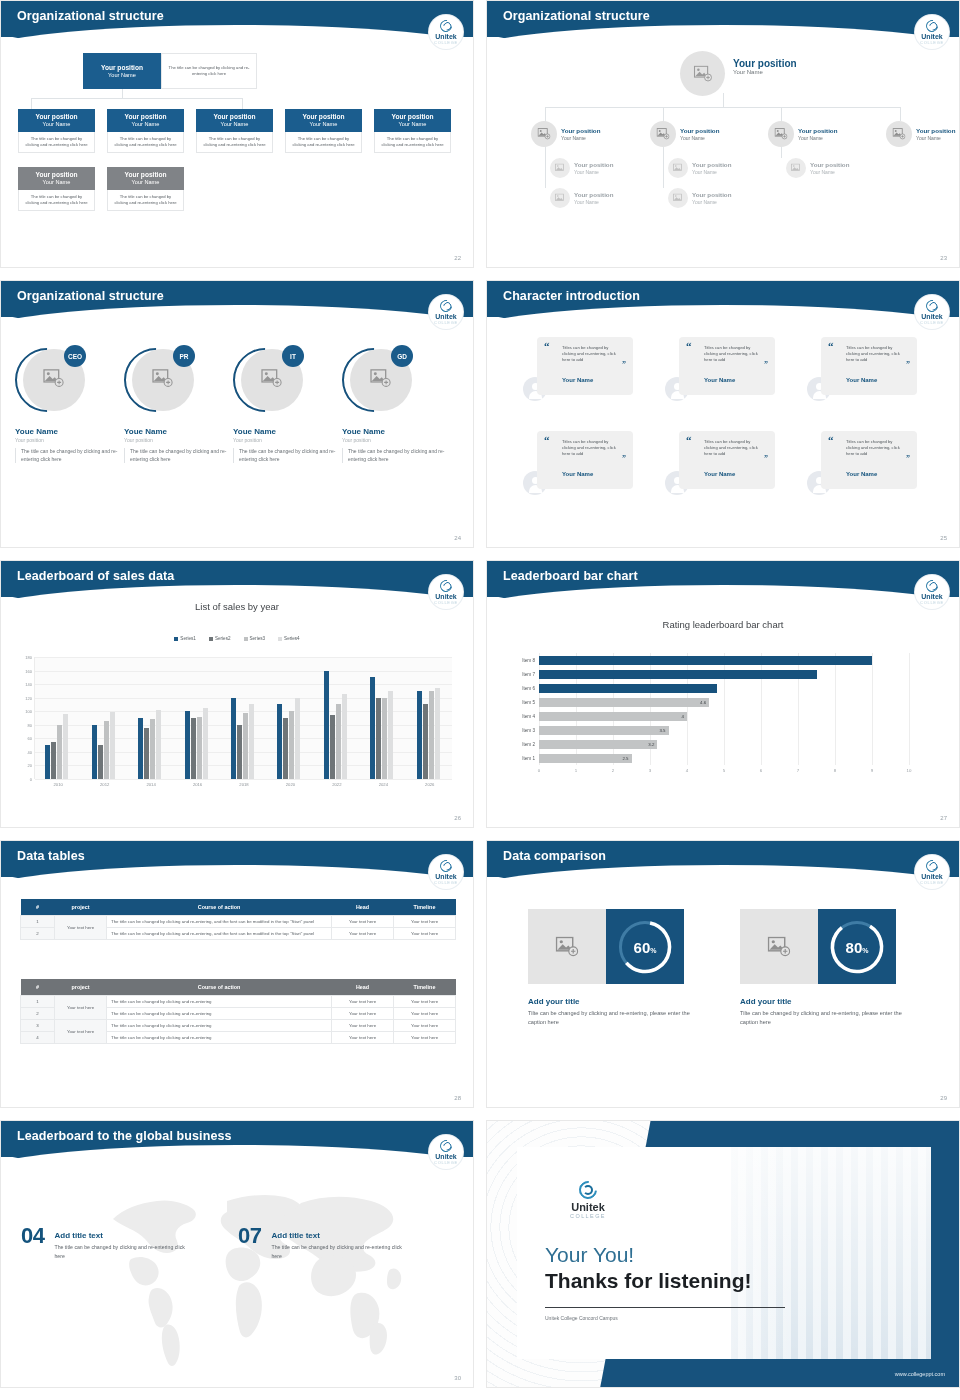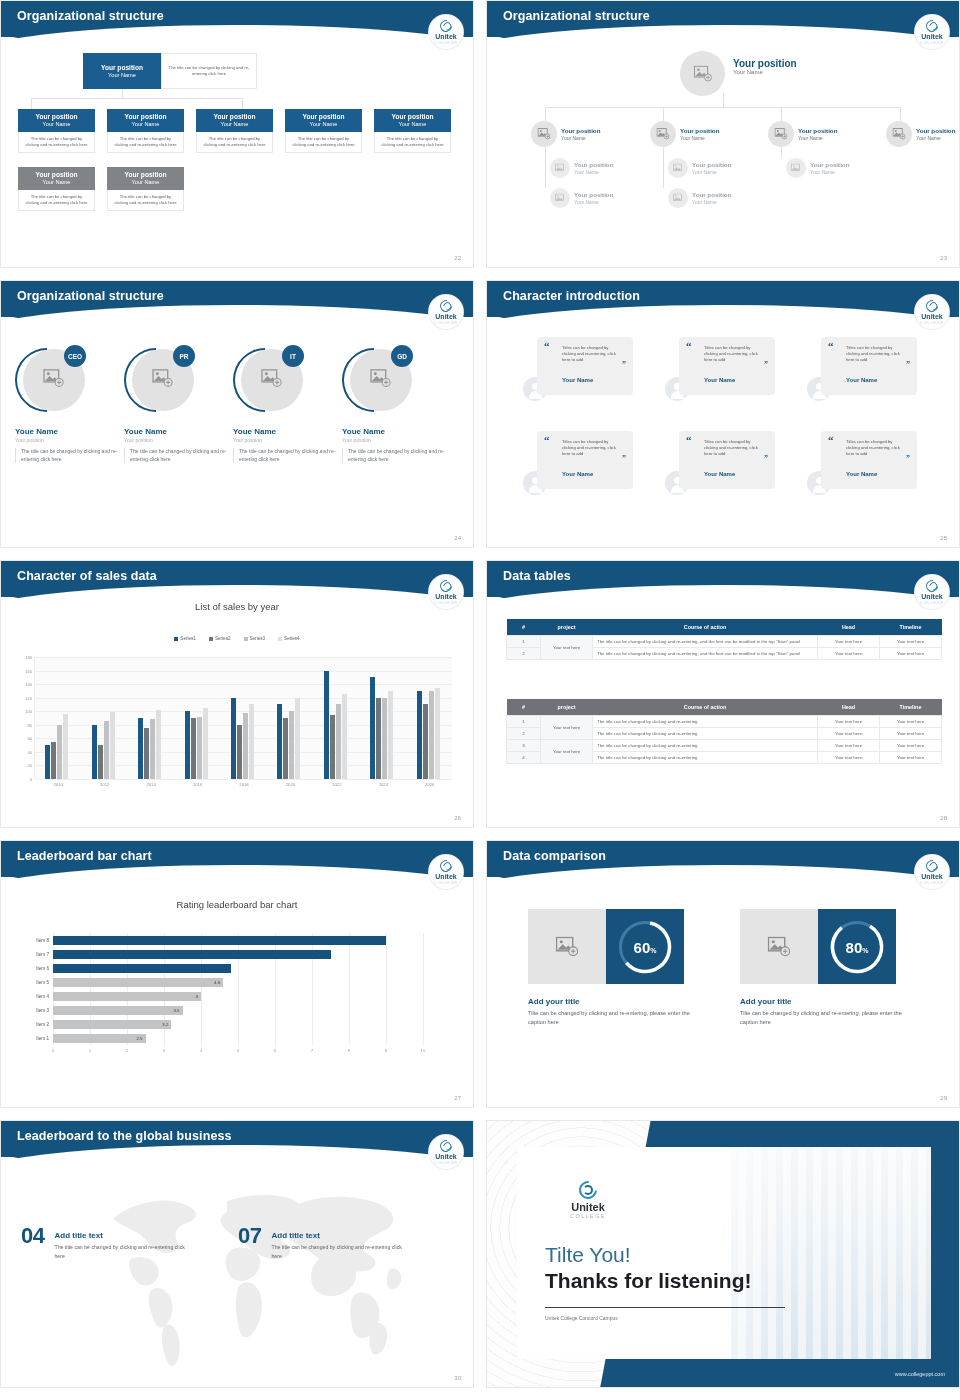--- a/index.html
+++ b/index.html
@@ -587,21 +587,21 @@
     </div>
     <div class="pnum">25</div>
   </div>
 
   <div class="slide">
     <div class="band">
         <div class="fill"></div>
         <div class="curve"></div>
         <div class="curve2"></div>
       </div>
-    <div class="stitle">Character of sales data</div>
+    <div class="stitle">Leaderboard of sales data</div>
     <div class="logo">
         <div class="disc"></div>
         <div class="ring"></div>
       <div class="lt">Unitek</div>
         <div class="lc">COLLEGE</div>
       </div>
     <div class="chart-title" style="position:absolute;left:0;top:40px;width:100%;">List of sales by year</div>
     <div class="legend" style="position:absolute;left:0;top:68px;width:100%;" id="legend26">
         <span>
           <i class="sw" style="background: rgb(28, 88, 133);"></i>
@@ -699,104 +699,20 @@
         </div>
         <div class="grp" style="left: 381.773px; width: 26.0089px; height: 122px;">
           <div class="bar" style="height: 88.1111px; background: rgb(28, 88, 133);"></div>
           <div class="bar" style="height: 74.5556px; background: rgb(111, 117, 120);"></div>
           <div class="bar" style="height: 88.1111px; background: rgb(191, 193, 194);"></div>
           <div class="bar" style="height: 91.5px; background: rgb(222, 223, 224);"></div>
           <div class="xlab">2026</div>
         </div>
       </div>
     <div class="pnum">26</div>
-  </div>
-
-  <div class="slide">
-    <div class="band">
-        <div class="fill"></div>
-        <div class="curve"></div>
-        <div class="curve2"></div>
-      </div>
-    <div class="stitle">Data tables</div>
-    <div class="logo">
-        <div class="disc"></div>
-        <div class="ring"></div>
-      <div class="lt">Unitek</div>
-        <div class="lc">COLLEGE</div>
-      </div>
-    <div class="body">
-      <table class="tbl" style="position:absolute;left:19px;top:14px;width:436px;">
-        <thead class="hd-blue">
-            <tr>
-          <th style="width:34px">#</th>
-          <th style="width:52px">project</th>
-          <th>Course of action</th>
-          <th style="width:62px">Head</th>
-          <th style="width:62px">Timeline</th>
-        </tr>
-          </thead>
-        <tbody>
-        <tr>
-          <td class="c zeb">1</td>
-          <td class="c zeb" rowspan="2">Your text here</td>
-          <td>The title can be changed by clicking and re-entering, and the font can be modified in the top "Start" panel</td>
-          <td class="c">Your text here</td>
-          <td class="c">Your text here</td>
-        </tr>
-        <tr>
-          <td class="c zeb">2</td>
-          <td>The title can be changed by clicking and re-entering, and the font can be modified in the top "Start" panel</td>
-          <td class="c">Your text here</td>
-          <td class="c">Your text here</td>
-        </tr>
-        </tbody>
-      </table>
-
-      <table class="tbl" style="position:absolute;left:19px;top:94px;width:436px;">
-        <thead class="hd-grey">
-            <tr>
-          <th style="width:34px">#</th>
-          <th style="width:52px">project</th>
-          <th>Course of action</th>
-          <th style="width:62px">Head</th>
-          <th style="width:62px">Timeline</th>
-        </tr>
-          </thead>
-        <tbody>
-        <tr>
-          <td class="c zeb">1</td>
-          <td class="c zeb" rowspan="2">Your text here</td>
-          <td>The title can be changed by clicking and re-entering</td>
-          <td class="c">Your text here</td>
-          <td class="c">Your text here</td>
-        </tr>
-        <tr>
-          <td class="c zeb">2</td>
-          <td>The title can be changed by clicking and re-entering</td>
-          <td class="c">Your text here</td>
-          <td class="c">Your text here</td>
-        </tr>
-        <tr>
-          <td class="c zeb">3</td>
-          <td class="c zeb" rowspan="2">Your text here</td>
-          <td>The title can be changed by clicking and re-entering</td>
-          <td class="c">Your text here</td>
-          <td class="c">Your text here</td>
-        </tr>
-        <tr>
-          <td class="c zeb">4</td>
-          <td>The title can be changed by clicking and re-entering</td>
-          <td class="c">Your text here</td>
-          <td class="c">Your text here</td>
-        </tr>
-        </tbody>
-      </table>
-    </div>
-    <div class="pnum">28</div>
   </div>
 
   <div class="slide">
     <div class="band">
         <div class="fill"></div>
         <div class="curve"></div>
         <div class="curve2"></div>
       </div>
     <div class="stitle">Leaderboard bar chart</div>
     <div class="logo">
@@ -874,20 +790,104 @@
       </div>
     <div class="pnum">27</div>
   </div>
 
   <div class="slide">
     <div class="band">
         <div class="fill"></div>
         <div class="curve"></div>
         <div class="curve2"></div>
       </div>
+    <div class="stitle">Data tables</div>
+    <div class="logo">
+        <div class="disc"></div>
+        <div class="ring"></div>
+      <div class="lt">Unitek</div>
+        <div class="lc">COLLEGE</div>
+      </div>
+    <div class="body">
+      <table class="tbl" style="position:absolute;left:19px;top:14px;width:436px;">
+        <thead class="hd-blue">
+            <tr>
+          <th style="width:34px">#</th>
+          <th style="width:52px">project</th>
+          <th>Course of action</th>
+          <th style="width:62px">Head</th>
+          <th style="width:62px">Timeline</th>
+        </tr>
+          </thead>
+        <tbody>
+        <tr>
+          <td class="c zeb">1</td>
+          <td class="c zeb" rowspan="2">Your text here</td>
+          <td>The title can be changed by clicking and re-entering, and the font can be modified in the top "Start" panel</td>
+          <td class="c">Your text here</td>
+          <td class="c">Your text here</td>
+        </tr>
+        <tr>
+          <td class="c zeb">2</td>
+          <td>The title can be changed by clicking and re-entering, and the font can be modified in the top "Start" panel</td>
+          <td class="c">Your text here</td>
+          <td class="c">Your text here</td>
+        </tr>
+        </tbody>
+      </table>
+
+      <table class="tbl" style="position:absolute;left:19px;top:94px;width:436px;">
+        <thead class="hd-grey">
+            <tr>
+          <th style="width:34px">#</th>
+          <th style="width:52px">project</th>
+          <th>Course of action</th>
+          <th style="width:62px">Head</th>
+          <th style="width:62px">Timeline</th>
+        </tr>
+          </thead>
+        <tbody>
+        <tr>
+          <td class="c zeb">1</td>
+          <td class="c zeb" rowspan="2">Your text here</td>
+          <td>The title can be changed by clicking and re-entering</td>
+          <td class="c">Your text here</td>
+          <td class="c">Your text here</td>
+        </tr>
+        <tr>
+          <td class="c zeb">2</td>
+          <td>The title can be changed by clicking and re-entering</td>
+          <td class="c">Your text here</td>
+          <td class="c">Your text here</td>
+        </tr>
+        <tr>
+          <td class="c zeb">3</td>
+          <td class="c zeb" rowspan="2">Your text here</td>
+          <td>The title can be changed by clicking and re-entering</td>
+          <td class="c">Your text here</td>
+          <td class="c">Your text here</td>
+        </tr>
+        <tr>
+          <td class="c zeb">4</td>
+          <td>The title can be changed by clicking and re-entering</td>
+          <td class="c">Your text here</td>
+          <td class="c">Your text here</td>
+        </tr>
+        </tbody>
+      </table>
+    </div>
+    <div class="pnum">28</div>
+  </div>
+
+  <div class="slide">
+    <div class="band">
+        <div class="fill"></div>
+        <div class="curve"></div>
+        <div class="curve2"></div>
+      </div>
     <div class="stitle">Data comparison</div>
     <div class="logo">
         <div class="disc"></div>
         <div class="ring"></div>
       <div class="lt">Unitek</div>
         <div class="lc">COLLEGE</div>
       </div>
     <div class="body">
       <div class="tile" style="left:41px;top:24px;">
         <div class="tleft">
@@ -995,21 +995,21 @@
         <div class="ty-photo"></div>
         <div class="ty-fade"></div>
         <div class="ty-logo">
           <div class="unitek-mark">
               <i></i>
               <b></b>
             </div>
           <div style="text-align:center;font-size:11px;font-weight:bold;color:#2a3035;line-height:11px;">Unitek</div>
           <div style="text-align:center;font-size:5.5px;letter-spacing:1.4px;color:#9fb4c2;">COLLEGE</div>
         </div>
-        <div class="ty-h1">Tilte You!</div>
+        <div class="ty-h1">Your You!</div>
         <div class="ty-h2">Thanks for listening!</div>
         <div class="ty-rule"></div>
         <div class="ty-cap">Unitek College Concord Campus</div>
       </div>
       <div class="ty-url">www.collegeppt.com</div>
     </div>
   </div>
 
 </div>
 

